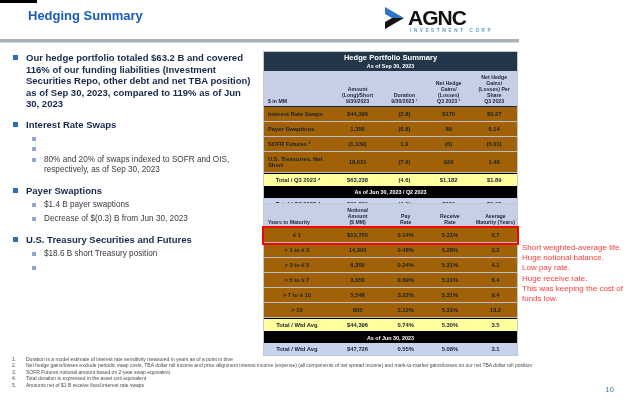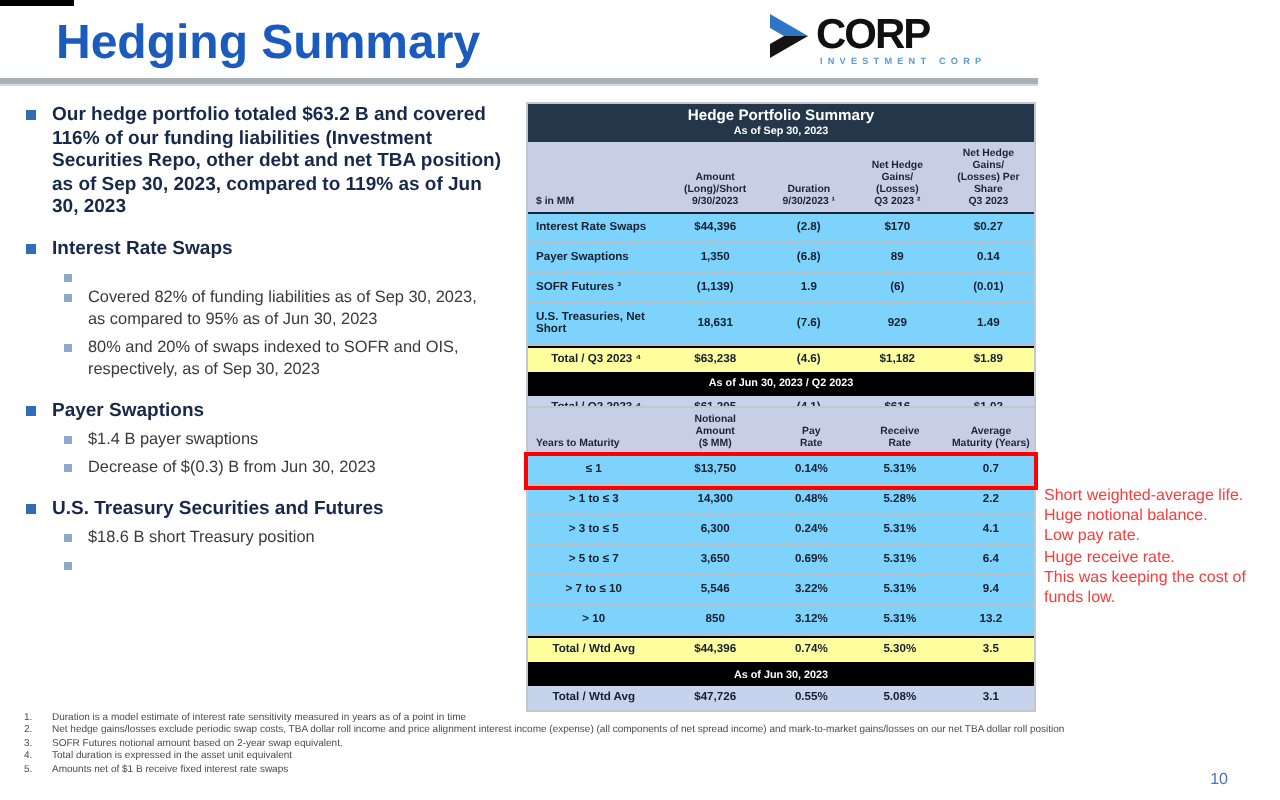--- a/index.html
+++ b/index.html
@@ -1,37 +1,37 @@
 <!DOCTYPE html>
 <html><head>
 <meta charset="utf-8">
 <style>
   html,body{margin:0;padding:0;background:#e8e8e8;}
   .slide{position:relative;width:640px;height:400px;background:#ffffff;overflow:hidden;
          font-family:"Liberation Sans","DejaVu Sans",sans-serif;color:#111;}
   
   .top-strip{position:absolute;left:0;top:0;width:37px;height:3px;background:#000;}
-  .slide-title{position:absolute;left:28px;top:8px;font-size:24px;font-weight:bold;color:#1b5bbd;letter-spacing:0;}
+  .slide-title{position:absolute;left:28px;top:8px;font-size:13px;font-weight:bold;color:#1b5bbd;letter-spacing:0;}
   .header-rule{position:absolute;left:0;top:39px;width:519px;height:3px;background:#aab0b8;border-bottom:1px solid #d5d8dc;}
   .logo{position:absolute;left:384px;top:6px;width:130px;height:32px;}
   .logo-row{display:flex;align-items:center;}
   .logo-tri{width:22px;height:24px;margin-right:2px;}
   .logo-word{font-size:21px;font-weight:bold;color:#101010;letter-spacing:-1px;line-height:22px;}
   .logo-sub{font-size:4.6px;color:#5b9bd5;letter-spacing:2.6px;margin-left:26px;margin-top:-2px;font-weight:bold;}
   
   .bullets{position:absolute;left:8px;top:50px;width:252px;}
   .b1{display:flex;margin:9px 0 3px 0;}
   .b1:first-child{margin-top:2px;}
   .b1 .mark{flex:0 0 5px;width:5px;height:5px;background:#2f6db6;margin:3px 8px 0 5px;}
   .b1 .txt{font-size:9.5px;line-height:11.5px;font-weight:bold;color:#17294a;width:228px;}
   .sub{display:flex;margin:3.5px 0 3.5px 24px;}
   .sub .mark{flex:0 0 4px;width:4px;height:4px;background:#8fa9cd;margin:3px 8px 0 0;}
   .sub .txt{font-size:8.2px;line-height:10.8px;color:#3a3a3a;width:200px;}
   
-  .tbl{position:absolute;left:264px;width:253px;box-shadow:0 0 0 1px #c2c7d0;background:#7dd3fc;}
+  .tbl{position:absolute;left:264px;width:253px;box-shadow:0 0 0 1px #c2c7d0;background:#a16207;}
   .tbl1{top:52px;}
   .tbl2{top:204px;}
   .tbl-title-bar{background:#24364a;color:#fff;text-align:center;padding:2px 0 2px 0;}
   .tbl-title{font-size:7.6px;font-weight:bold;line-height:8.5px;}
   .tbl-subtitle{font-size:5.4px;font-weight:bold;line-height:6px;}
   .grid1{display:grid;grid-template-columns:27% 20% 17% 18% 18%;}
   .grid2{display:grid;grid-template-columns:26% 22% 16% 19% 17%;}
   .thead{background:#c7cfe7;border-bottom:1.5px solid #1a2438;align-items:end;}
   .th{font-size:5.2px;font-weight:bold;color:#1a2438;text-align:center;white-space:pre-line;
       padding:3px 1px 2px 1px;line-height:6px;align-self:end;}
@@ -63,40 +63,39 @@
   <div class="slide-title">Hedging Summary</div>
   <div class="header-rule"></div>
 
   <div class="logo">
     <div class="logo-row">
       <svg class="logo-tri" viewBox="0 0 22 24">
         <polygon points="1,1 20,12 1,12" fill="#2e75c8"></polygon>
         <polygon points="1,12 20,12 1,23" fill="#141414"></polygon>
         <polygon points="1,8 8,12 1,16" fill="#ffffff"></polygon>
       </svg>
-      <span class="logo-word">CORP</span>
+      <span class="logo-word">AGNC</span>
     </div>
     <div class="logo-sub">INVESTMENT CORP</div>
   </div>
 
   <div class="bullets">
     <div class="b1">
       <span class="mark"></span>
       <span class="txt">Our hedge portfolio totaled $63.2 B and covered 116% of our funding liabilities (Investment Securities Repo, other debt and net TBA position) as of Sep 30, 2023, compared to 119% as of Jun 30, 2023</span>
     </div>
     <div class="b1">
       <span class="mark"></span>
       <span class="txt">Interest Rate Swaps</span>
     </div>
     <div class="sub">
       <span class="mark"></span>
     </div>
     <div class="sub">
       <span class="mark"></span>
-      <span class="txt">Covered 82% of funding liabilities as of Sep 30, 2023, as compared to 95% as of Jun 30, 2023</span>
     </div>
     <div class="sub">
       <span class="mark"></span>
       <span class="txt">80% and 20% of swaps indexed to SOFR and OIS, respectively, as of Sep 30, 2023</span>
     </div>
     <div class="b1">
       <span class="mark"></span>
       <span class="txt">Payer Swaptions</span>
     </div>
     <div class="sub">

